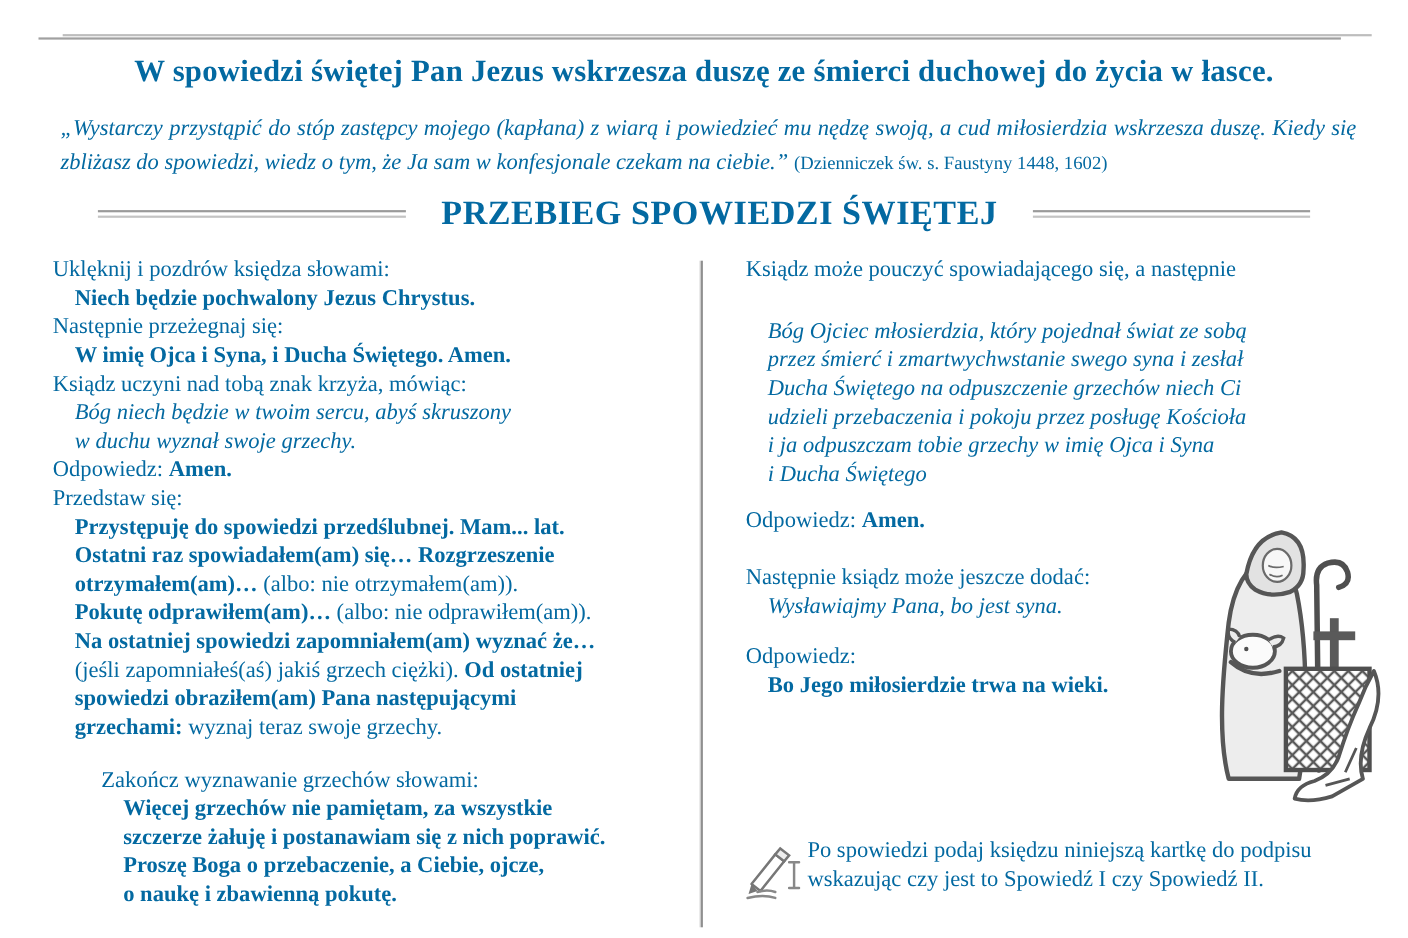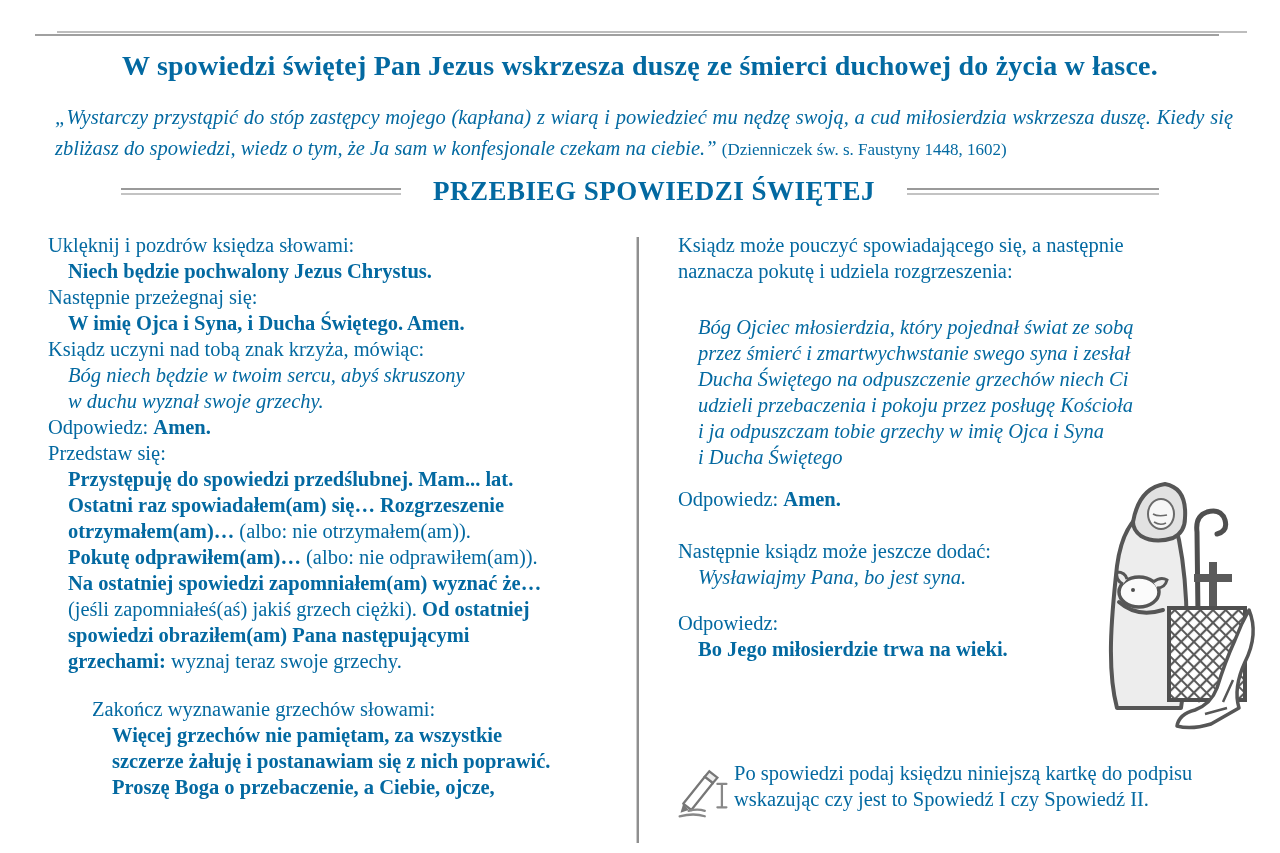--- a/index.html
+++ b/index.html
@@ -22,21 +22,21 @@
     position:absolute; top:102px; left:55px; width:1178px;
     font-size:20.5px; line-height:31px; text-align:justify;
   }
   .quote .q-text { font-style:italic; }
   .quote .q-cite { font-style:normal; font-size:17px; }
   
   .section-head {
     position:absolute; top:176px; left:0; width:100%;
     display:flex; align-items:center; justify-content:center; gap:32px;
   }
-  .section-head h2 { font-size:27px; font-weight:bold; letter-spacing:0.5px; white-space:nowrap; }
+  .section-head h2 { font-size:31px; font-weight:bold; letter-spacing:0.5px; white-space:nowrap; }
   .hrule { height:7px; border-top:2px solid #9a9a9a; border-bottom:2px solid #c3c3c3; }
   .hrule-left  { width:280px; }
   .hrule-right { width:252px; }
   
   .col-divider {
     position:absolute; left:636px; top:237px; width:3px; height:606px;
     background:linear-gradient(to right,#cccccc 0 1px,#8f8f8f 1px 3px);
   }
   .col { position:absolute; font-size:20.5px; }
   .col-left  { left:48px;  top:232px; width:586px; }
@@ -103,27 +103,27 @@
       <div class="ln ind"><span>(jeśli zapomniałeś(aś) jakiś grzech ciężki). </span><span class="b">Od ostatniej</span></div>
       <div class="ln ind b">spowiedzi obraziłem(am) Pana następującymi</div>
       <div class="ln ind"><span class="b">grzechami:</span><span> wyznaj teraz swoje grzechy.</span></div>
     </div>
 
     <div class="para para-gap-22">
       <div class="ln">Zakończ wyznawanie grzechów słowami:</div>
       <div class="ln ind b">Więcej grzechów nie pamiętam, za wszystkie</div>
       <div class="ln ind b">szczerze żałuję i postanawiam się z nich poprawić.</div>
       <div class="ln ind b">Proszę Boga o przebaczenie, a Ciebie, ojcze,</div>
+      <div class="ln ind b">o naukę i zbawienną pokutę.</div>
     </div>
   </div>
 
   <div class="col col-right">
     <div class="para">
       <div class="ln">Ksiądz może pouczyć spowiadającego się, a następnie</div>
-      <div class="ln">naznacza pokutę i udziela rozgrzeszenia:</div>
     </div>
 
     <div class="para para-gap-30 ind">
       <div class="ln i">Bóg Ojciec młosierdzia, który pojednał świat ze sobą</div>
       <div class="ln i">przez śmierć i zmartwychwstanie swego syna i zesłał</div>
       <div class="ln i">Ducha Świętego na odpuszczenie grzechów niech Ci</div>
       <div class="ln i">udzieli przebaczenia i pokoju przez posługę Kościoła</div>
       <div class="ln i">i ja odpuszczam tobie grzechy w imię Ojca i Syna</div>
       <div class="ln i">i Ducha Świętego</div>
     </div>

